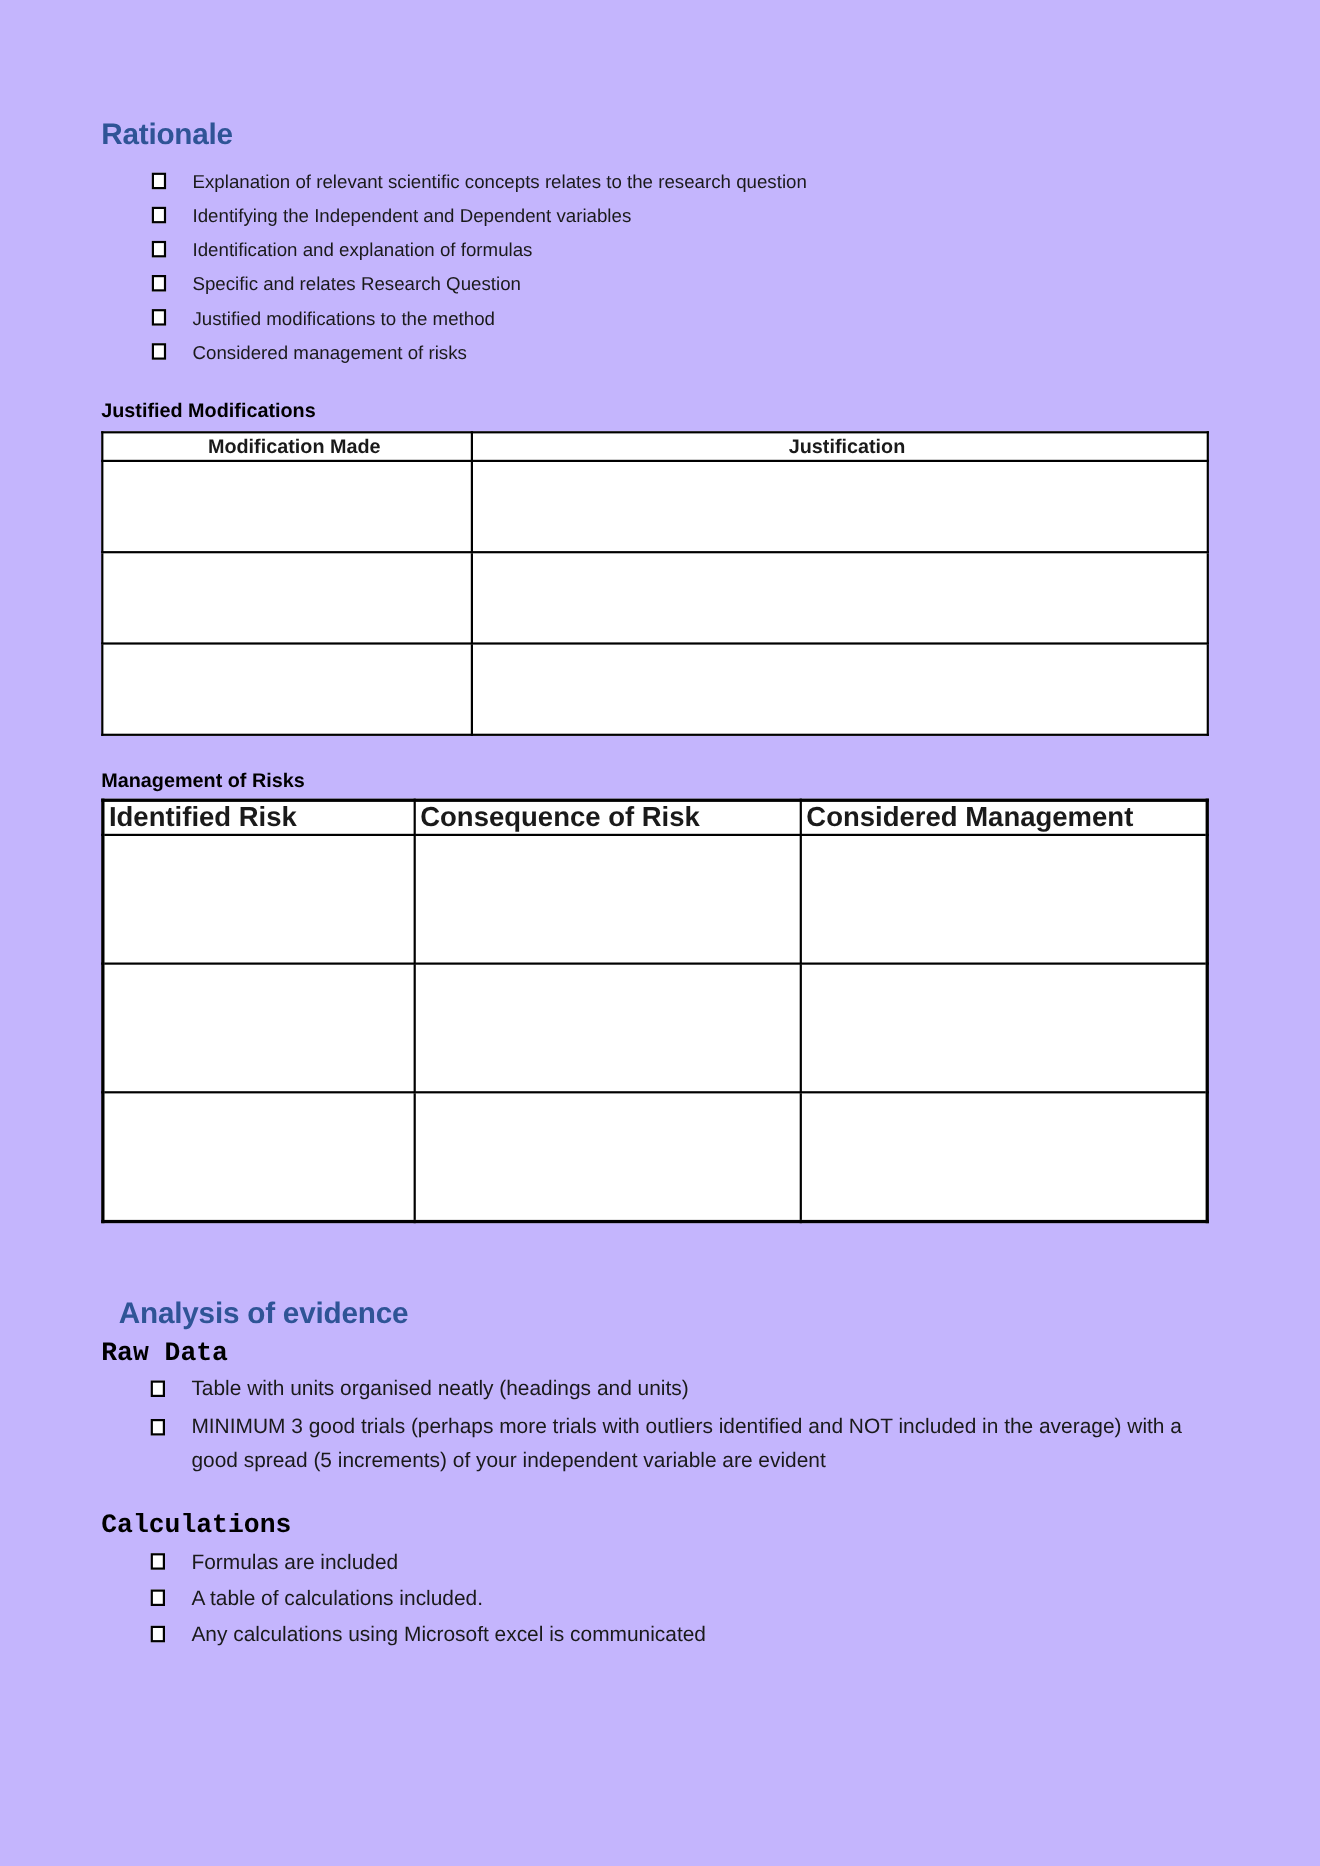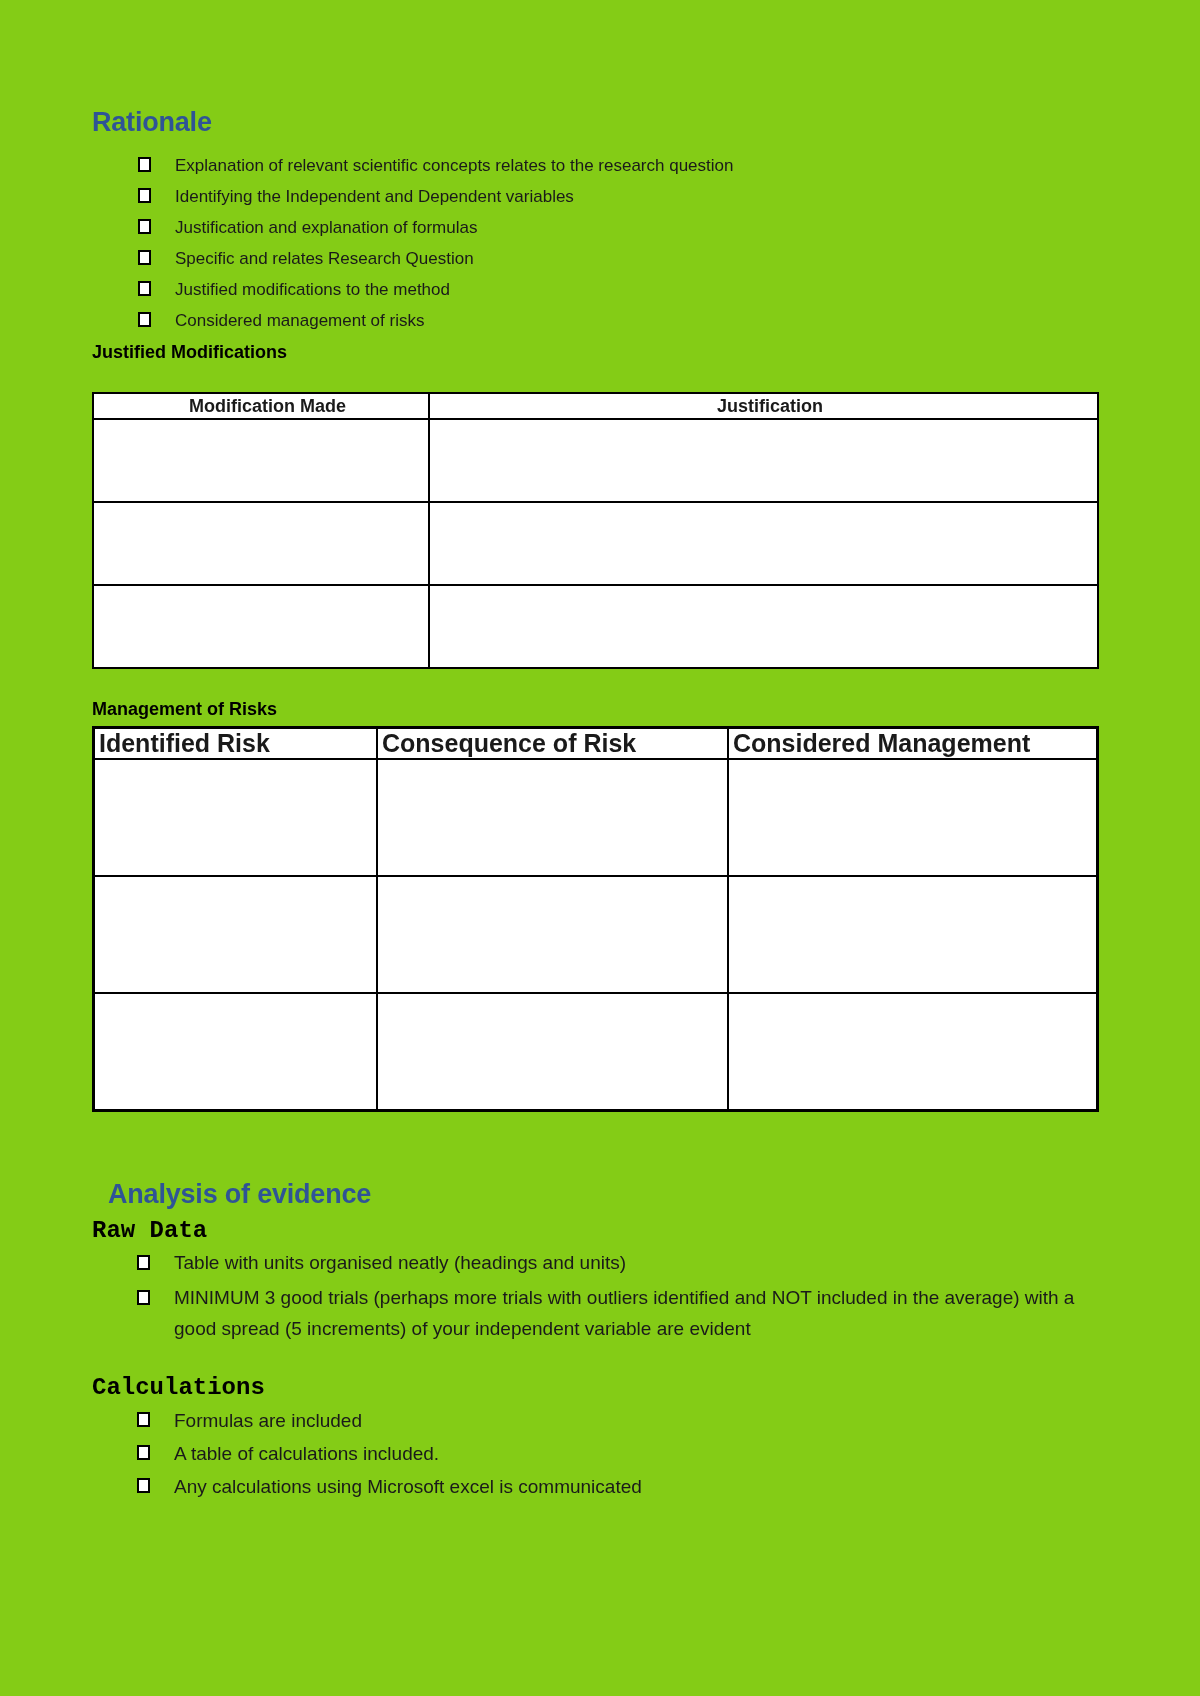--- a/index.html
+++ b/index.html
@@ -6,21 +6,21 @@
     --heading-blue:#2F5496;
     --text:#1a1a1a;
     --border:#000;
   }
   html,body{margin:0;padding:0;background:#ffffff;}
   body{font-family:"Liberation Sans", sans-serif; color:var(--text);}
   #page{
     position:relative;
     width:1200px;
     height:1696px;
-    background:#84cc16;
+    background:#c4b5fd;
     overflow:hidden;
   }
   .abs{position:absolute;}
   .h1{
     font-size:27px;
     font-weight:700;
     color:var(--heading-blue);
     letter-spacing:-0.2px;
     line-height:32px;
     white-space:nowrap;
@@ -94,40 +94,40 @@
         <span class="check-text">Explanation of relevant scientific concepts relates to the research question</span>
       </div>
 
       <div class="check-item">
         <span class="checkbox"></span>
         <span class="check-text">Identifying the Independent and Dependent variables</span>
       </div>
 
       <div class="check-item">
         <span class="checkbox"></span>
-        <span class="check-text">Justification and explanation of formulas</span>
+        <span class="check-text">Identification and explanation of formulas</span>
       </div>
 
       <div class="check-item">
         <span class="checkbox"></span>
         <span class="check-text">Specific and relates Research Question</span>
       </div>
 
       <div class="check-item">
         <span class="checkbox"></span>
         <span class="check-text">Justified modifications to the method</span>
       </div>
 
       <div class="check-item">
         <span class="checkbox"></span>
         <span class="check-text">Considered management of risks</span>
       </div>
     </div>
 
-  <div class="abs sublabel sm" style="left:92px; top:342px;">Justified Modifications</div>
+  <div class="abs sublabel sm" style="left:92px; top:363px;">Justified Modifications</div>
 
   <table id="table-jm" class="abs" style="left:92px; top:392px;">
     <thead>
       <tr>
         <th class="c1">Modification Made</th>
         <th>Justification</th>
       </tr>
     </thead>
     <tbody>
 

